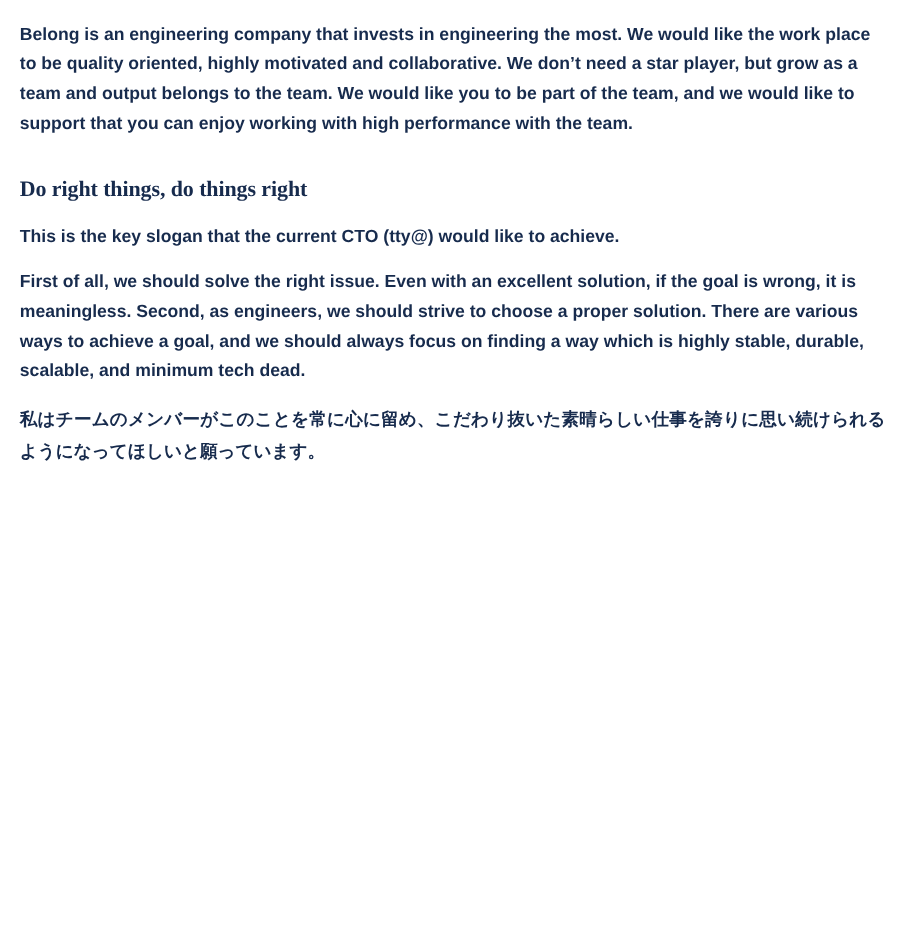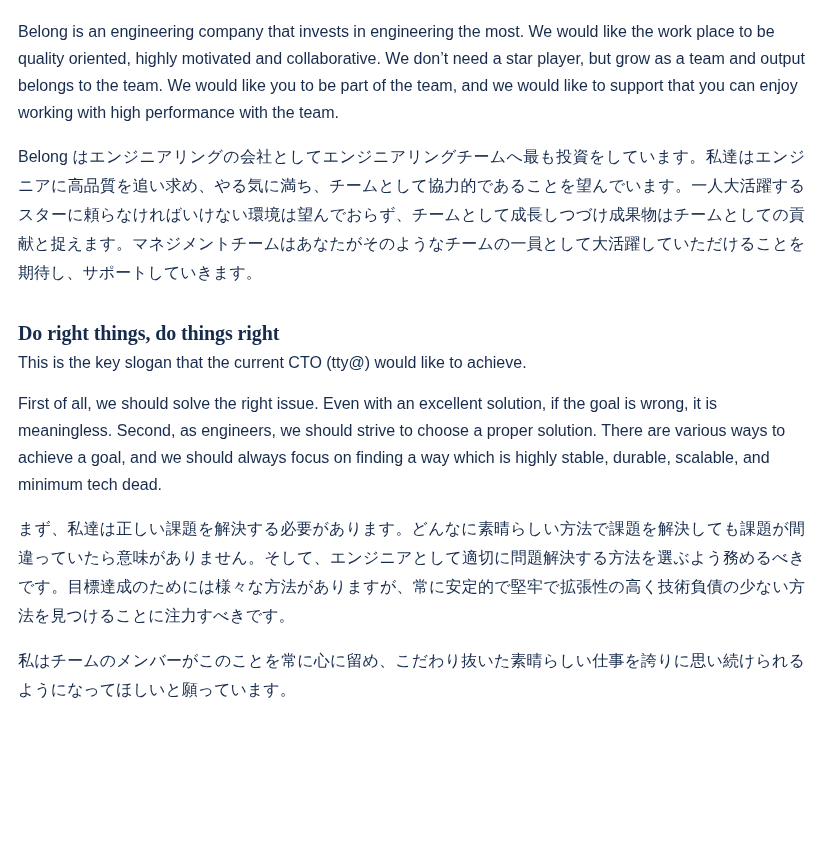--- a/index.html
+++ b/index.html
@@ -32,48 +32,46 @@
     font-size: 20px;
     line-height: 25px;
     font-weight: 600;
     letter-spacing: -0.005em;
     font-family: Liberation Serif, serif;
   }
   p {
     margin: 14px 0 0;
     font-size: 16px;
     line-height: 27px;
-    font-weight: 400;
+    font-weight: 700;
   }
   p.first-after-h1 { margin-top: 16px; }
-  p.first-after-h2 { margin-top: 3px; }
+  p.first-after-h2 { margin-top: 17px; }
   p.ja {
     line-height: 29px;
     margin-top: 16px;
     text-align: justify;
   }
   p.ja-last { margin-top: 16px; }
 </style>
 </head>
 <body>
 
 <div class="page">
   <article class="doc">
 
 
     <p class="first-after-h1">Belong is an engineering company that invests in engineering the most. We would like the work place to be quality oriented, highly motivated and collaborative. We don’t need a star player, but grow as a team and output belongs to the team. We would like you to be part of the team, and we would like to support that you can enjoy working with high performance with the team.</p>
 
-    <p class="ja" lang="ja">Belong はエンジニアリングの会社としてエンジニアリングチームへ最も投資をしています。私達はエンジニアに高品質を追い求め、やる気に満ち、チームとして協力的であることを望んでいます。一人大活躍するスターに頼らなければいけない環境は望んでおらず、チームとして成長しつづけ成果物はチームとしての貢献と捉えます。マネジメントチームはあなたがそのようなチームの一員として大活躍していただけることを期待し、サポートしていきます。</p>
 
     <h2 class="doc-h2">Do right things, do things right</h2>
 
     <p class="first-after-h2">This is the key slogan that the current CTO (tty@) would like to achieve.</p>
 
     <p>First of all, we should solve the right issue. Even with an excellent solution, if the goal is wrong, it is meaningless. Second, as engineers, we should strive to choose a proper solution. There are various ways to achieve a goal, and we should always focus on finding a way which is highly stable, durable, scalable, and minimum tech dead.</p>
 
 
 
-    <p class="ja" lang="ja">まず、私達は正しい課題を解決する必要があります。どんなに素晴らしい方法で課題を解決しても課題が間違っていたら意味がありません。そして、エンジニアとして適切に問題解決する方法を選ぶよう務めるべきです。目標達成のためには様々な方法がありますが、常に安定的で堅牢で拡張性の高く技術負債の少ない方法を見つけることに注力すべきです。</p>
 
     <p class="ja ja-last" lang="ja">私はチームのメンバーがこのことを常に心に留め、こだわり抜いた素晴らしい仕事を誇りに思い続けられるようになってほしいと願っています。</p>
 
   </article>
 </div>
 
 </body></html>

